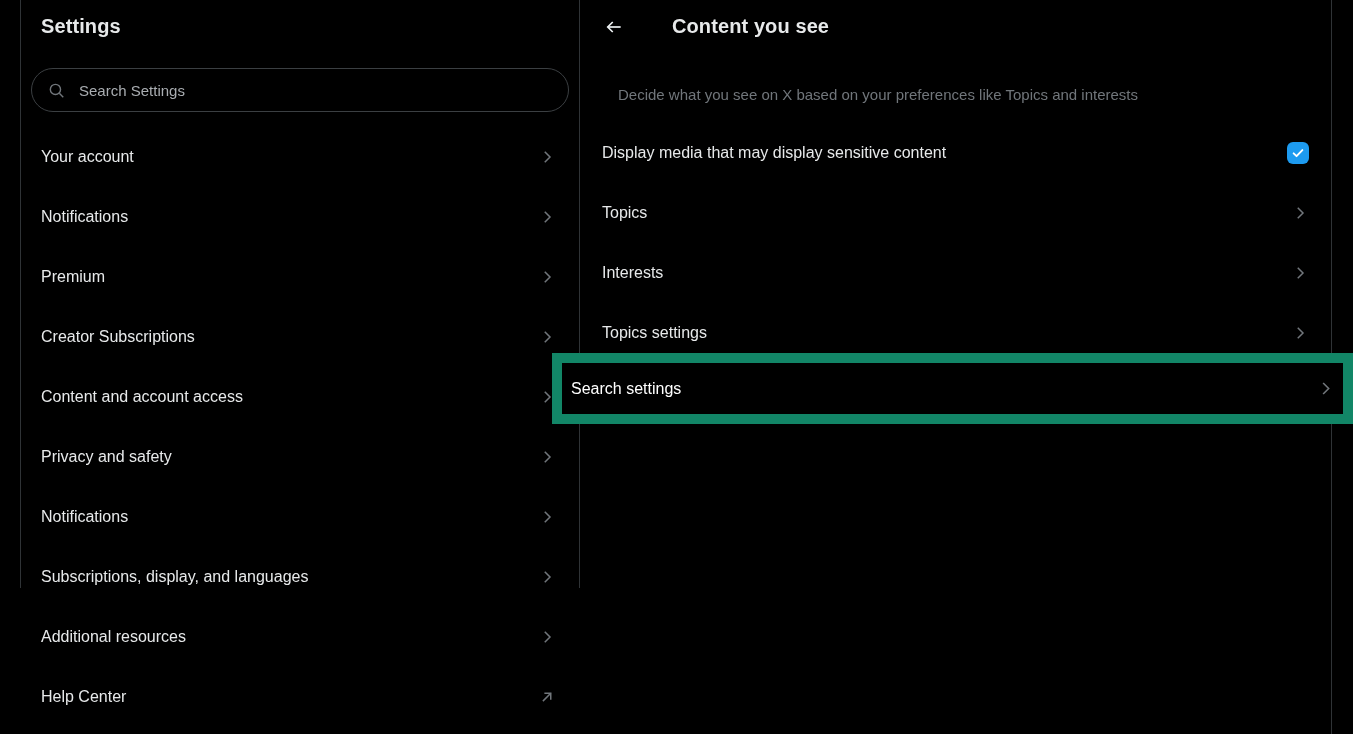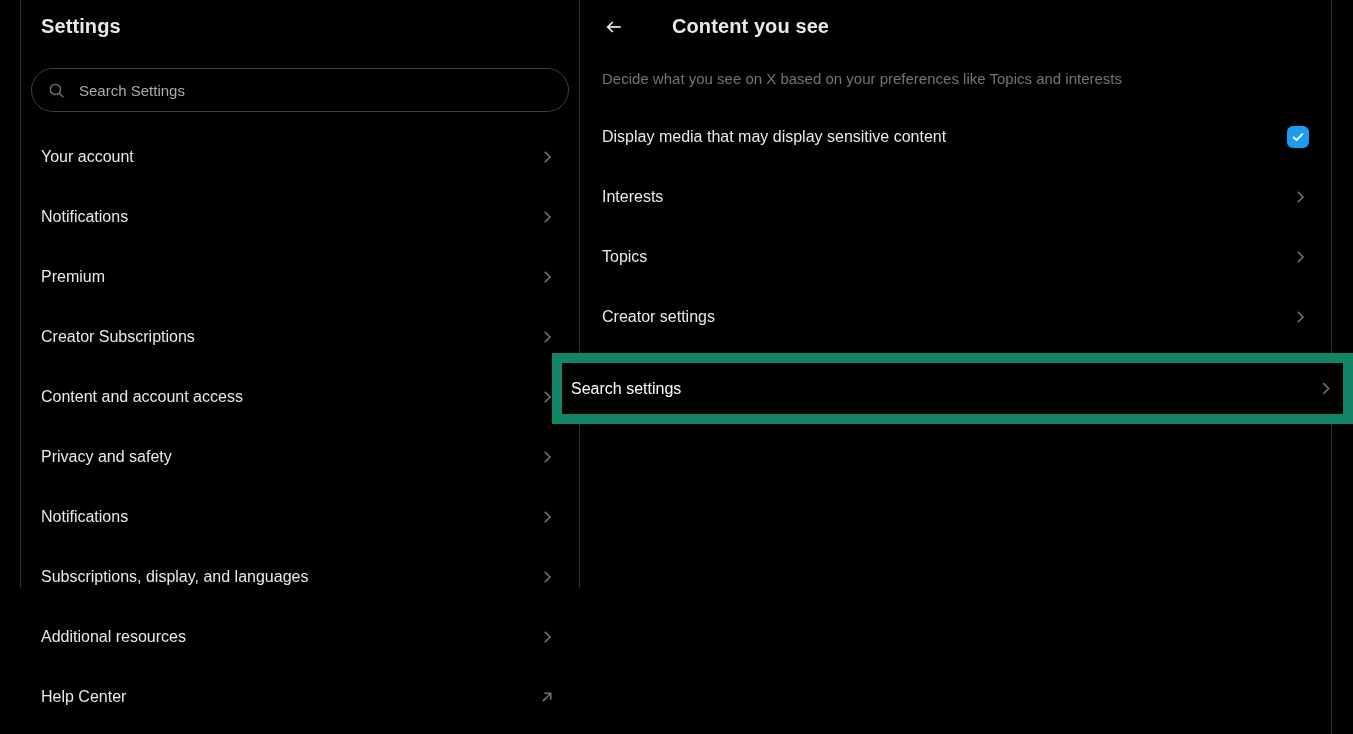--- a/index.html
+++ b/index.html
@@ -80,21 +80,21 @@
     display: flex; align-items: center; justify-content: center;
     background: transparent; border: none; border-radius: 50%;
     color: #eff3f4; cursor: pointer; padding: 0;
   }
   .content-title {
     font-size: 20px; font-weight: 700;
     margin: 0 12px 0 40px; letter-spacing: 0.1px;
   }
   .desc {
     font-size: 15px; color: #71767b;
-    margin: 0; padding: 17px 22px 0 22px;
+    margin: 16px; padding: 17px 22px 0 22px;
     line-height: 18px;
   }
   .row {
     height: 60px;
     display: flex; align-items: center; justify-content: space-between;
     padding: 0 22px;
     cursor: pointer;
   }
   .row-label { font-size: 16px; }
   .checkbox-row { margin-top: 19px; }
@@ -225,33 +225,33 @@
     <div class="row checkbox-row">
       <span class="row-label">Display media that may display sensitive content</span>
       <span class="checkbox">
         <svg width="14" height="14" viewBox="0 0 24 24" fill="none" stroke="#ffffff" stroke-width="3.2" stroke-linecap="round" stroke-linejoin="round">
             <path d="M4.5 12.5l5 5L19.5 7"></path>
           </svg>
       </span>
     </div>
 
     <div class="row">
+      <span class="row-label">Topics</span>
+      <svg class="icon-muted" width="18" height="18" viewBox="0 0 24 24" fill="none" stroke="currentColor" stroke-width="2">
+          <path d="M9 5l7 7-7 7"></path>
+        </svg>
+    </div>
+    <div class="row">
       <span class="row-label">Interests</span>
       <svg class="icon-muted" width="18" height="18" viewBox="0 0 24 24" fill="none" stroke="currentColor" stroke-width="2">
           <path d="M9 5l7 7-7 7"></path>
         </svg>
     </div>
     <div class="row">
-      <span class="row-label">Topics</span>
-      <svg class="icon-muted" width="18" height="18" viewBox="0 0 24 24" fill="none" stroke="currentColor" stroke-width="2">
-          <path d="M9 5l7 7-7 7"></path>
-        </svg>
-    </div>
-    <div class="row">
-      <span class="row-label">Creator settings</span>
+      <span class="row-label">Topics settings</span>
       <svg class="icon-muted" width="18" height="18" viewBox="0 0 24 24" fill="none" stroke="currentColor" stroke-width="2">
           <path d="M9 5l7 7-7 7"></path>
         </svg>
     </div>
   </main>
 
   <div class="gutter-right"></div>
 
   <div class="highlight-box">
     <div class="highlight-row">

